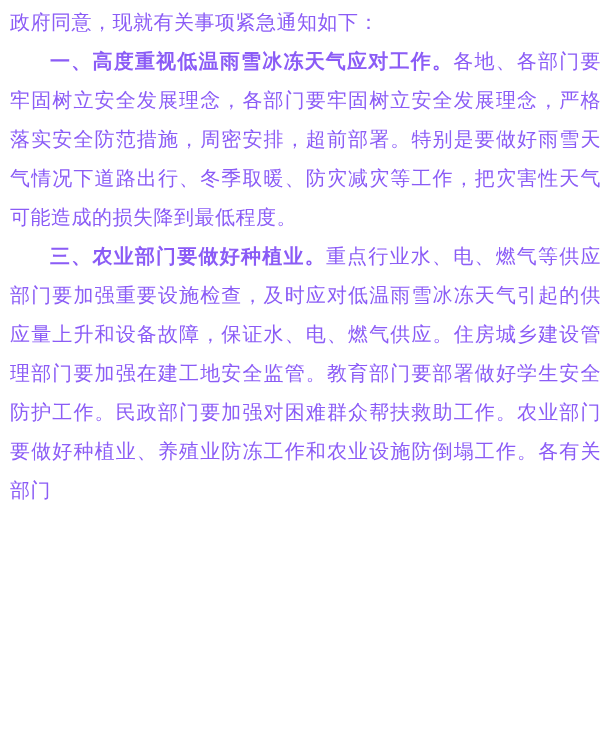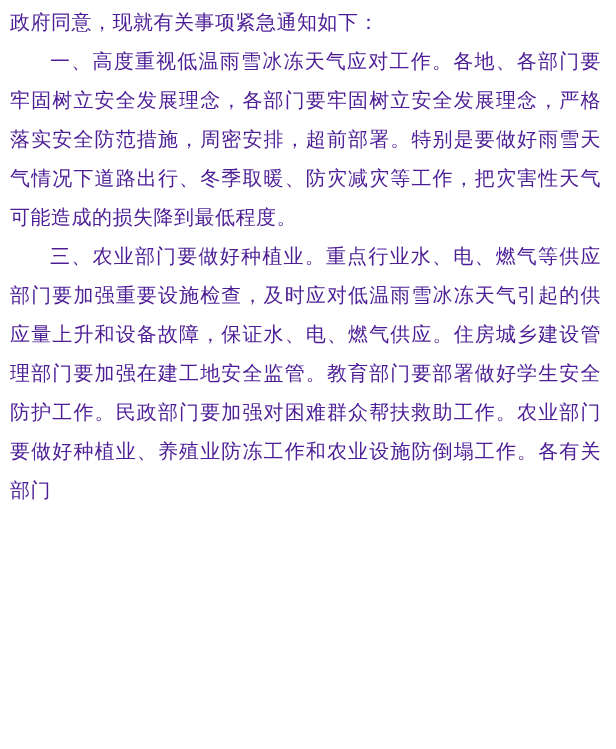--- a/index.html
+++ b/index.html
@@ -14,35 +14,35 @@
   }
   .page {
     box-sizing: border-box;
     width: 616px;
     height: 749px;
     padding: 3px 15px 0 10px;
     background: #ffffff;
     font-family: "DejaVu Serif", "Liberation Serif", serif;
     font-size: 20px;
     line-height: 39px;
-    color: #4c1d95;
+    color: #8b5cf6;
     text-align: justify;
     text-justify: inter-character;
     letter-spacing: 0.5px;
   }
   .page p {
     margin: 0;
     padding: 0;
     text-indent: 2em;
   }
   .page p.continuation {
     text-indent: 0;
   }
   .section-heading {
-    font-weight: normal;
+    font-weight: bold;
     font-family: "DejaVu Sans", "Liberation Sans", sans-serif;
   }
 </style>
 </head>
 <body>
 
 <div class="page">
   <p class="continuation">政府同意，现就有关事项紧急通知如下：</p>
 
   <p class="section"><span class="section-heading">一、高度重视低温雨雪冰冻天气应对工作。</span><span>各地、各部门要牢固树立安全发展理念，各部门要牢固树立安全发展理念，严格落实安全防范措施，周密安排，超前部署。特别是要做好雨雪天气情况下道路出行、冬季取暖、防灾减灾等工作，把灾害性天气可能造成的损失降到最低程度。</span></p>

